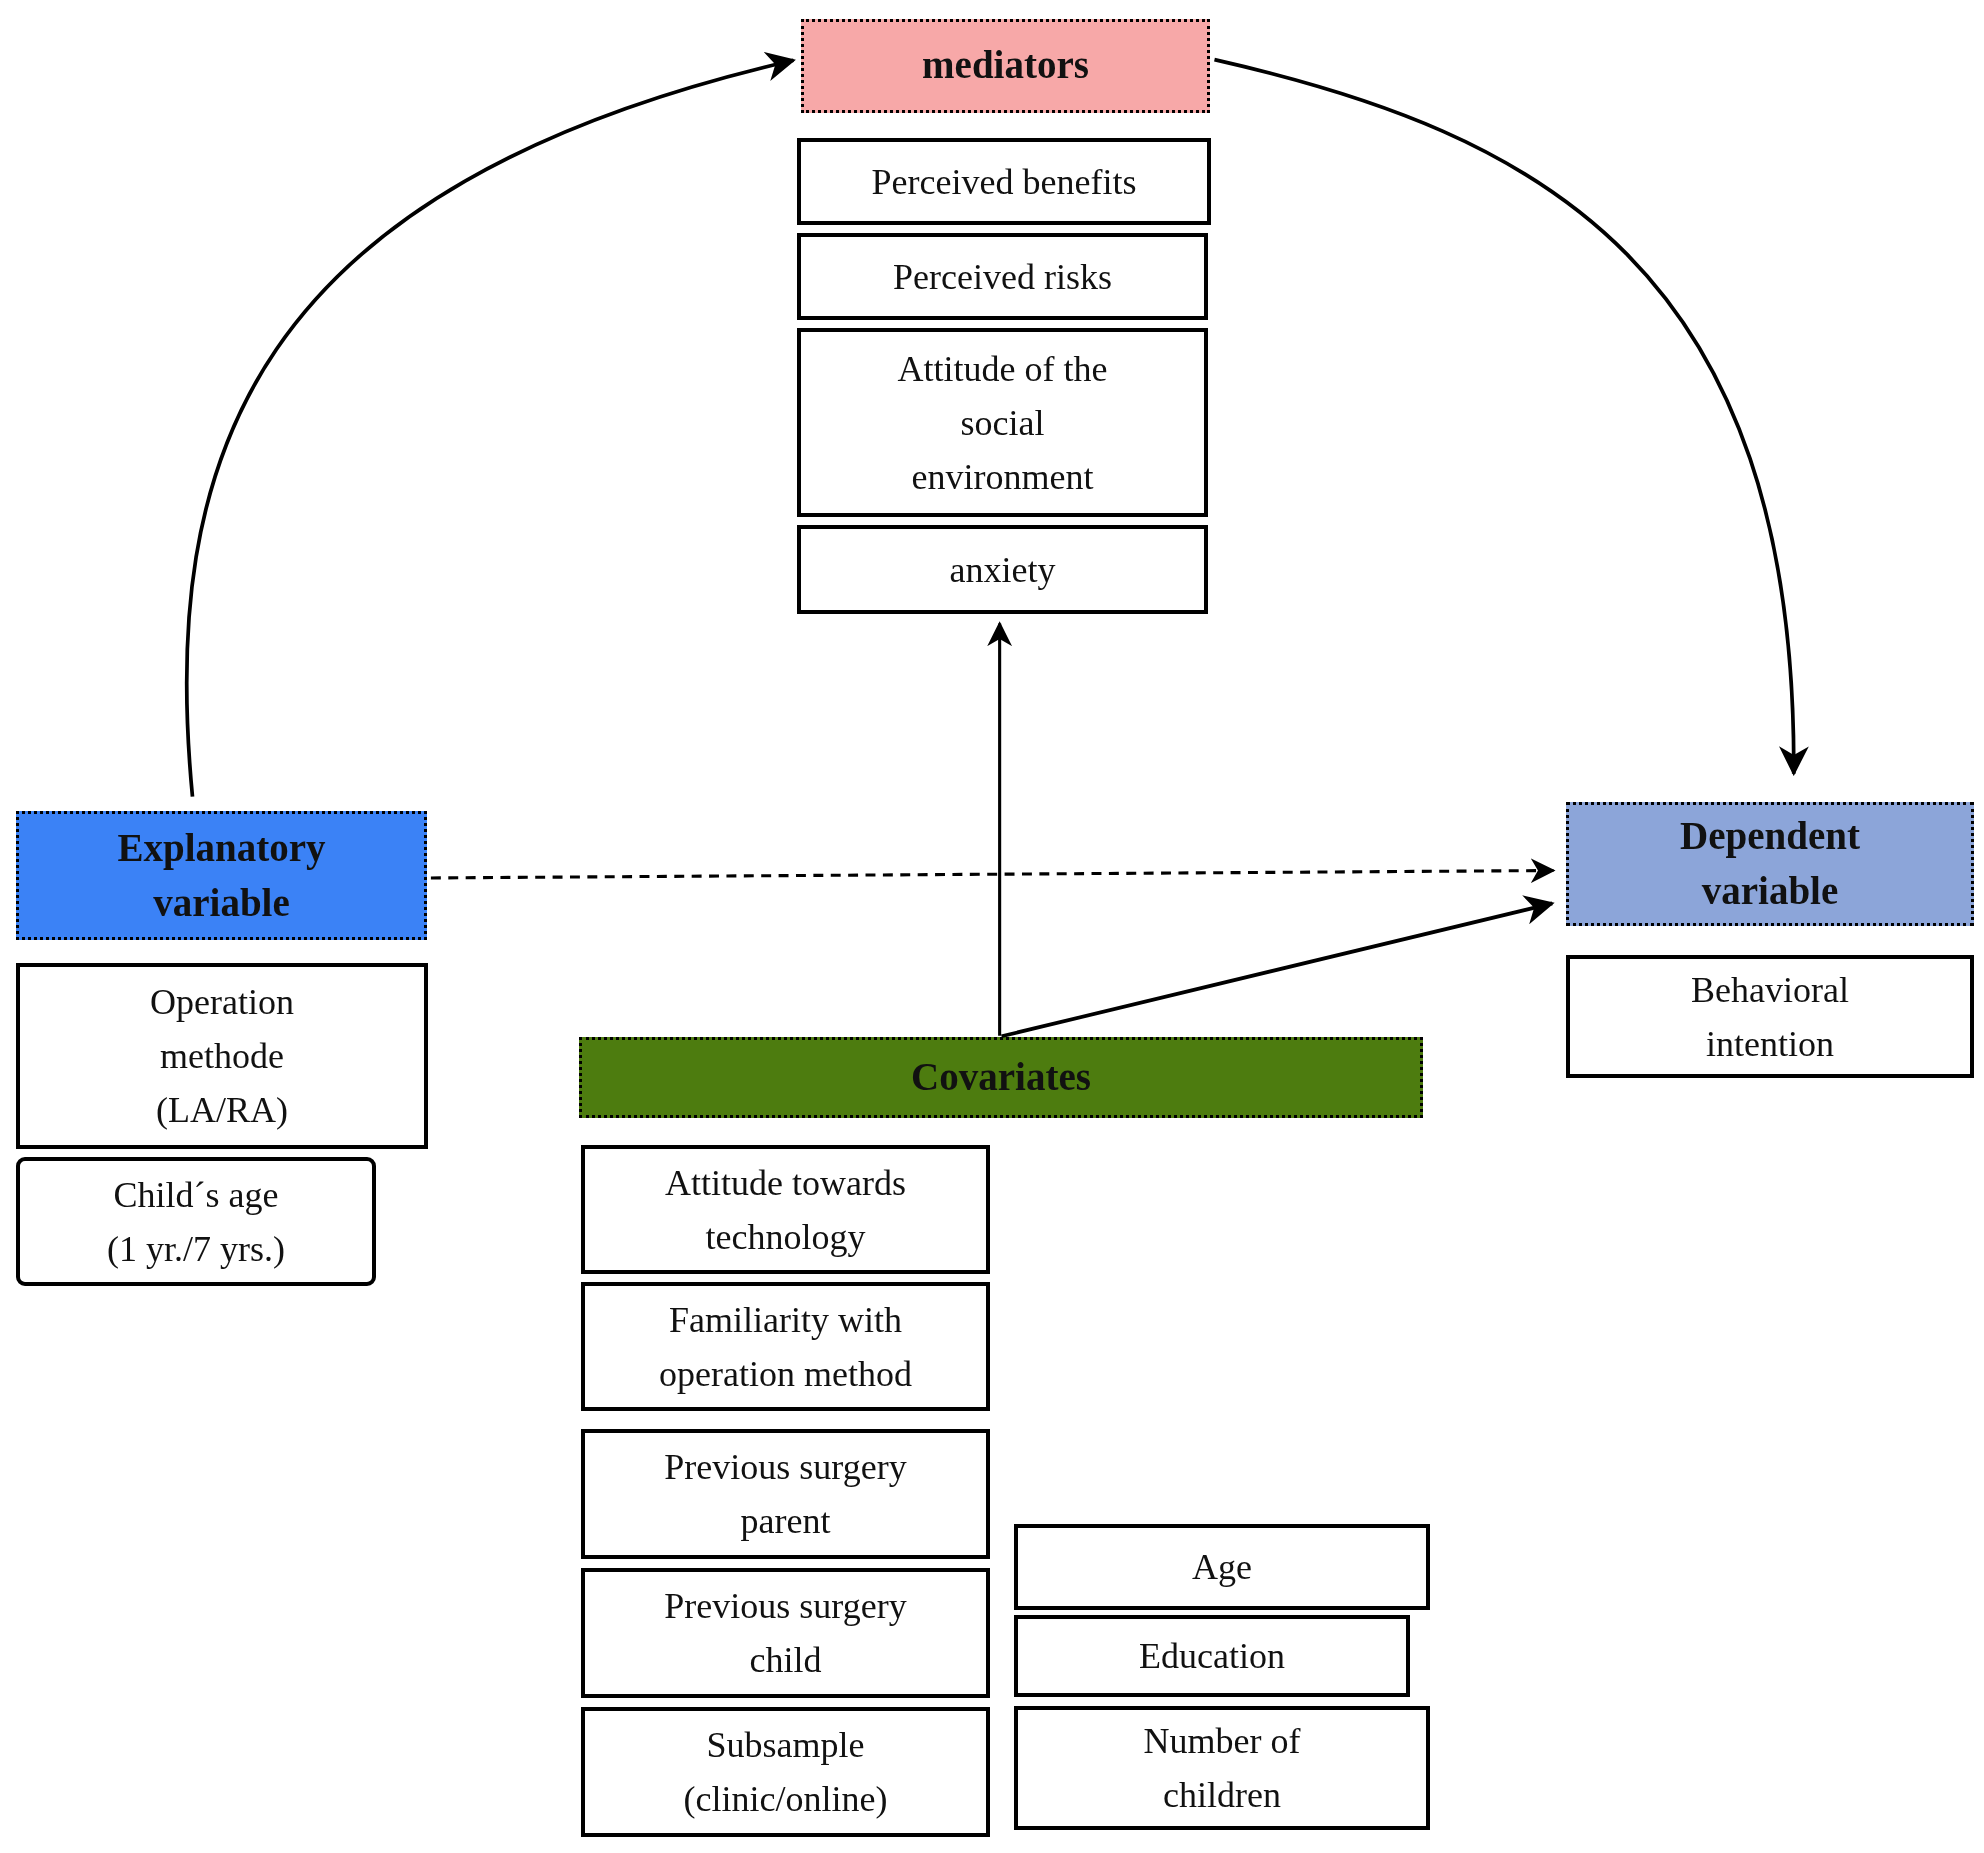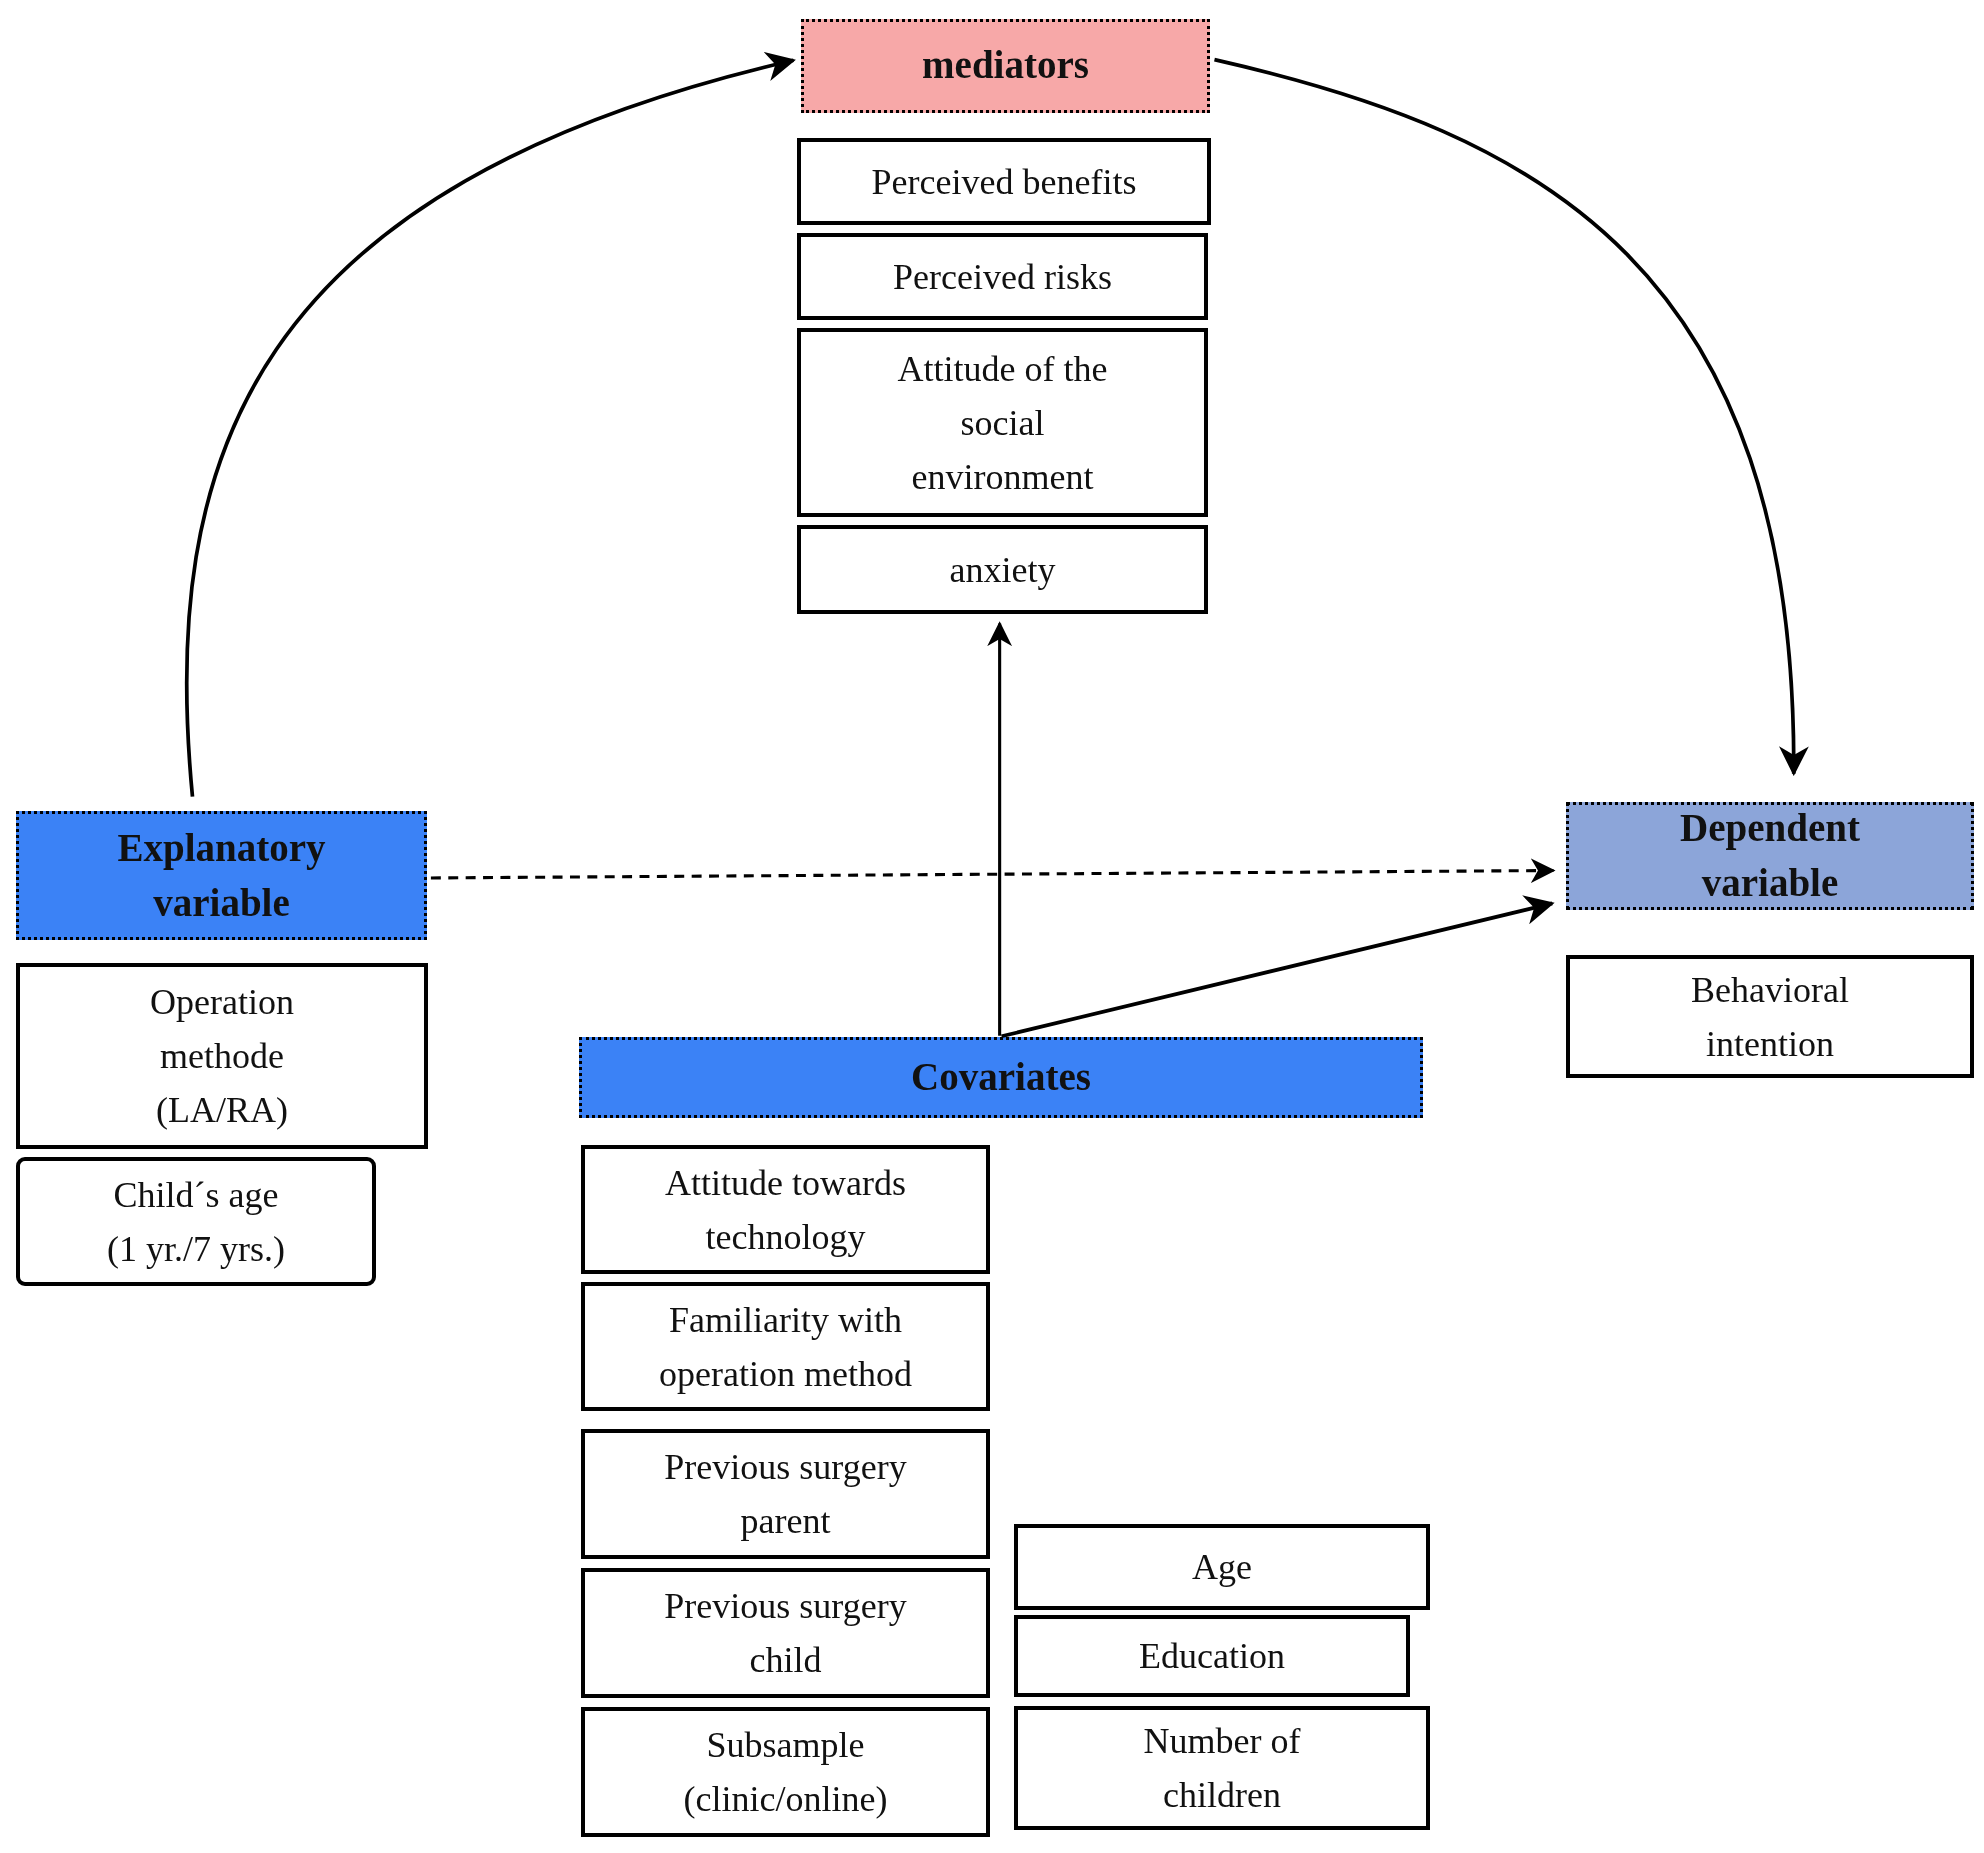--- a/index.html
+++ b/index.html
@@ -56,30 +56,30 @@
   <div class="box plain" style="left:16px;top:963px;width:412px;height:186px;">
     <span class="label">Operation
 methode
 (LA/RA)</span>
   </div>
   <div class="box plain" style="left:16px;top:1157px;width:360px;height:129px;border-radius:9px;">
     <span class="label">Child´s age
 (1 yr./7 yrs.)</span>
   </div>
 
-  <div class="box hdr" style="left: 1566px; top: 802px; width: 408px; height: 108px; background: rgb(140, 165, 217);">
+  <div class="box hdr" style="left: 1566px; top: 802px; width: 408px; height: 124px; background: rgb(140, 165, 217);">
     <span class="label">Dependent
 variable</span>
   </div>
   <div class="box plain" style="left:1566px;top:955px;width:408px;height:123px;">
     <span class="label">Behavioral
 intention</span>
   </div>
 
-  <div class="box hdr" style="left: 579px; top: 1037px; width: 844px; height: 81px; background: #3b82f6;">
+  <div class="box hdr" style="left: 579px; top: 1037px; width: 844px; height: 81px; background: #4d7c0f;">
     <span class="label">Covariates</span>
   </div>
 
   <div class="box plain" style="left:581px;top:1145px;width:409px;height:129px;">
     <span class="label">Attitude towards
 technology</span>
   </div>
   <div class="box plain" style="left:581px;top:1282px;width:409px;height:129px;">
     <span class="label">Familiarity with
 operation method</span>

